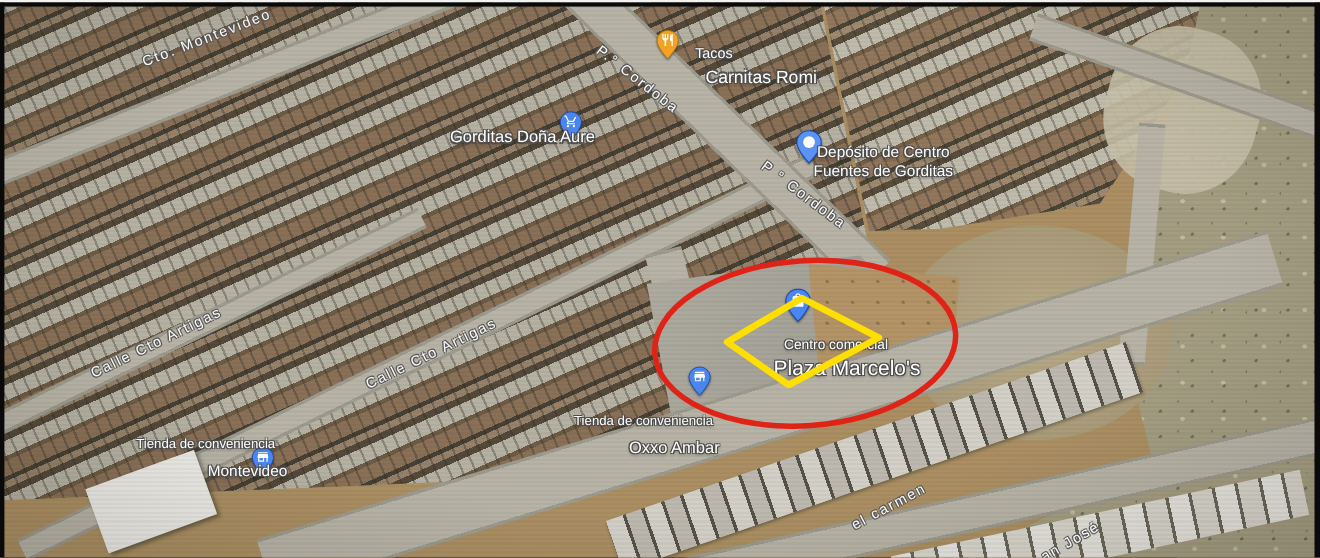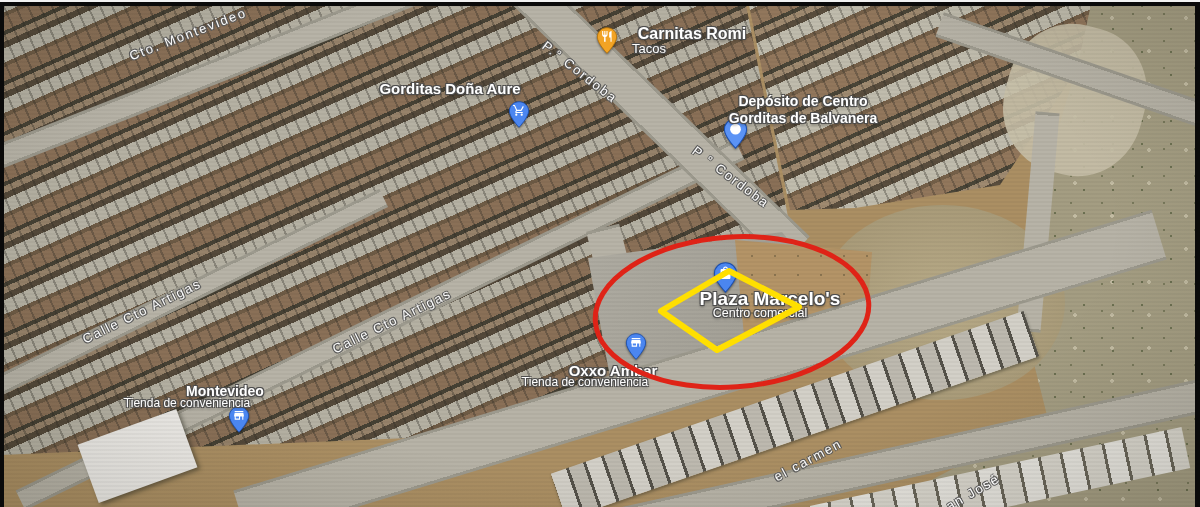--- a/index.html
+++ b/index.html
@@ -65,21 +65,21 @@
   #frame-top{left:0;top:2px;width:1200px;height:4px;}
   
   #annot{position:absolute;inset:0;z-index:40;pointer-events:none;}
   
   .pin{position:absolute;z-index:30;width:22px;height:27px;cursor:pointer;}
   .pin.big{width:25px;height:31px;}
   .pin svg{width:100%;height:100%;display:block;filter:drop-shadow(0 1px 1px rgba(0,0,0,.5));}
   
   .lbl{position:absolute;z-index:35;white-space:nowrap;color:#fff;
      text-shadow:-1px -1px 0 #4d4d4d,1px -1px 0 #4d4d4d,-1px 1px 0 #4d4d4d,1px 1px 0 #4d4d4d,0 2px 3px rgba(0,0,0,.45);}
-  .place-name{font-weight:bold;font-size:15px;}
+  .place-name{font-weight:normal;font-size:15px;margin-top:37px;}
   .place-cat{font-size:12px;}
   .street{font-size:13px;letter-spacing:2px;color:#fbfbfb;
      text-shadow:-1px -1px 0 #5a5a5a,1px -1px 0 #5a5a5a,-1px 1px 0 #5a5a5a,1px 1px 0 #5a5a5a;}
 </style>
 </head>
 <body>
 
 <div id="stage">
 
   <div class="abs housing" id="housing-topleft"></div>
@@ -158,24 +158,24 @@
       <path d="M12 .8C6 .8 1.3 5.4 1.3 11.1c0 7 10.7 18.1 10.7 18.1s10.7-11.1 10.7-18.1C22.7 5.4 18 .8 12 .8Z" fill="#4b86f0" stroke="#1c4fae" stroke-width="1"></path>
       <g transform="translate(4.8,3.2) scale(0.6)">
           <path fill="#fff" d="M20 4H4v2h16V4zm1 10v-2l-1-5H4l-1 5v2h1v6h10v-6h4v6h2v-6h1zm-9 4H6v-4h6v4z"></path>
         </g>
     </svg>
   </div>
 
   <div class="lbl place-name" style="left:692px;top:34px;transform:translate(-50%,-50%);font-size:16px;">Carnitas Romi</div>
   <div class="lbl place-cat" style="left:649px;top:48px;transform:translate(-50%,-50%);font-size:13px;">Tacos</div>
 
-  <div class="lbl place-name" style="left:450px;top:88px;transform:translate(-50%,-50%);">Gorditas Doña Aure</div>
+  <div class="lbl place-name" style="left:475px;top:88px;transform:translate(-50%,-50%);">Gorditas Doña Aure</div>
 
   <div class="lbl place-name" style="left:803px;top:101px;transform:translate(-50%,-50%);font-size:14px;">Depósito de Centro</div>
-  <div class="lbl place-name" style="left:803px;top:118px;transform:translate(-50%,-50%);font-size:14px;">Gorditas de Balvanera</div>
+  <div class="lbl place-name" style="left:803px;top:118px;transform:translate(-50%,-50%);font-size:14px;">Fuentes de Gorditas</div>
 
   <div class="lbl place-name" style="left:770px;top:299px;transform:translate(-50%,-50%);font-size:19px;">Plaza Marcelo's</div>
   <div class="lbl place-cat" style="left:760px;top:313px;transform:translate(-50%,-50%);font-size:12.5px;">Centro comercial</div>
 
   <div class="lbl place-name" style="left:613px;top:370px;transform:translate(-50%,-50%);">Oxxo Ambar</div>
   <div class="lbl place-cat" style="left:585px;top:382px;transform:translate(-50%,-50%);">Tienda de conveniencia</div>
 
   <div class="lbl place-name" style="left:225px;top:391px;transform:translate(-50%,-50%);font-size:14px;">Montevideo</div>
   <div class="lbl place-cat" style="left:187px;top:403px;transform:translate(-50%,-50%);">Tienda de conveniencia</div>
 

